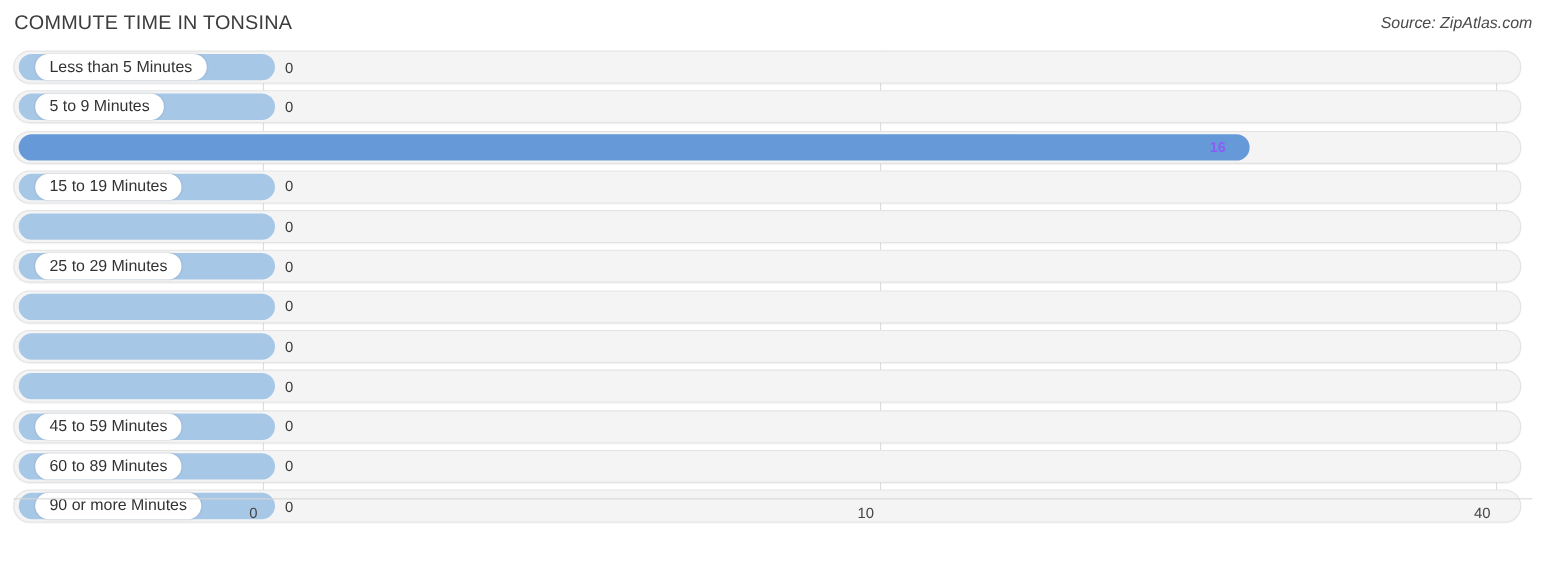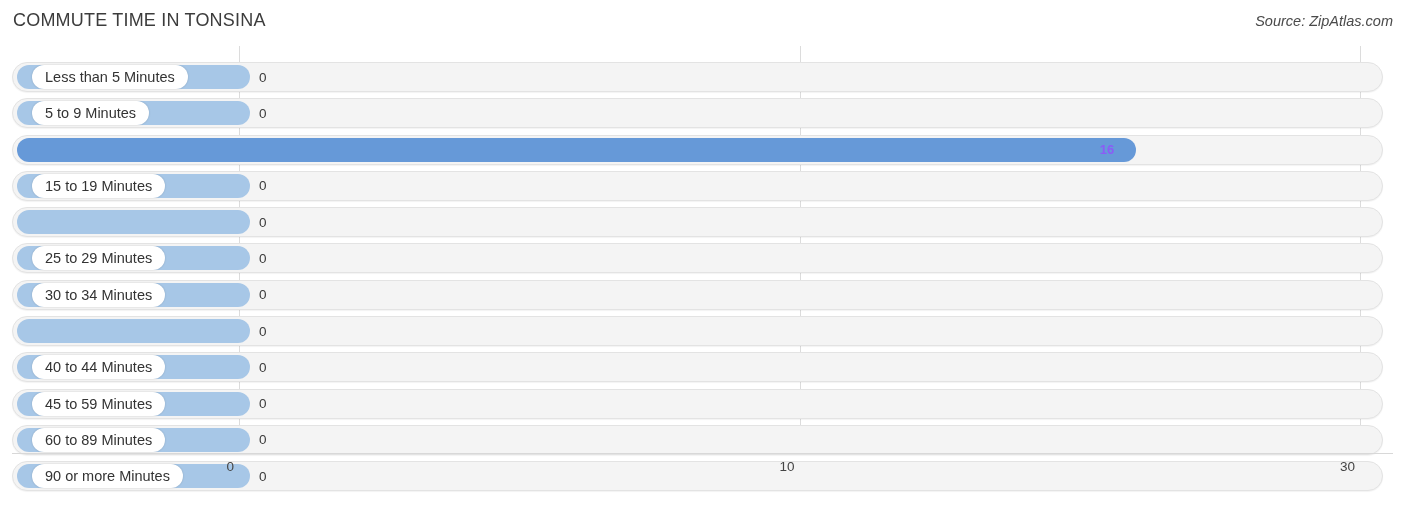--- a/index.html
+++ b/index.html
@@ -64,21 +64,20 @@
     bottom: 36px;
     width: 1px;
     background: #dcdcdc;
   }
 
   .rows {
     position: absolute;
     left: 0;
     top: 0;
     width: 1396px;
-    margin-top: 16px;
   }
 
   .row {
     position: relative;
     height: 30px;
     margin-bottom: 6.3px;
   }
 
   
   .track {
@@ -216,32 +215,30 @@
       </div>
       <div class="row">
         <div class="track"></div>
         <div class="bar" style="width: 233px;"></div>
         <div class="label-pill">25 to 29 Minutes</div>
         <div class="value-out" style="left: 259px;">0</div>
       </div>
       <div class="row">
         <div class="track"></div>
         <div class="bar" style="width: 233px;"></div>
-        <div class="label-pill">30 to 34 Minutes</div>
-        <div class="value-out" style="left: 259px;">0</div>
-      </div>
-      <div class="row">
-        <div class="track"></div>
-        <div class="bar" style="width: 233px;"></div>
-        <div class="value-out" style="left: 259px;">0</div>
-      </div>
-      <div class="row">
-        <div class="track"></div>
-        <div class="bar" style="width: 233px;"></div>
-        <div class="label-pill">40 to 44 Minutes</div>
+        <div class="value-out" style="left: 259px;">0</div>
+      </div>
+      <div class="row">
+        <div class="track"></div>
+        <div class="bar" style="width: 233px;"></div>
+        <div class="value-out" style="left: 259px;">0</div>
+      </div>
+      <div class="row">
+        <div class="track"></div>
+        <div class="bar" style="width: 233px;"></div>
         <div class="value-out" style="left: 259px;">0</div>
       </div>
       <div class="row">
         <div class="track"></div>
         <div class="bar" style="width: 233px;"></div>
         <div class="label-pill">45 to 59 Minutes</div>
         <div class="value-out" style="left: 259px;">0</div>
       </div>
       <div class="row">
         <div class="track"></div>
@@ -253,15 +250,15 @@
         <div class="track"></div>
         <div class="bar" style="width: 233px;"></div>
         <div class="label-pill">90 or more Minutes</div>
         <div class="value-out" style="left: 259px;">0</div>
       </div>
     </div>
   <div class="axis">
     <div class="axis-line"></div>
   <div class="tick-label" style="left: 239px;">0</div>
       <div class="tick-label" style="left: 799.5px;">10</div>
-      <div class="tick-label" style="left: 1360px;">30</div>
+      <div class="tick-label" style="left: 1360px;">40</div>
     </div>
 </div>
 
 </body></html>

